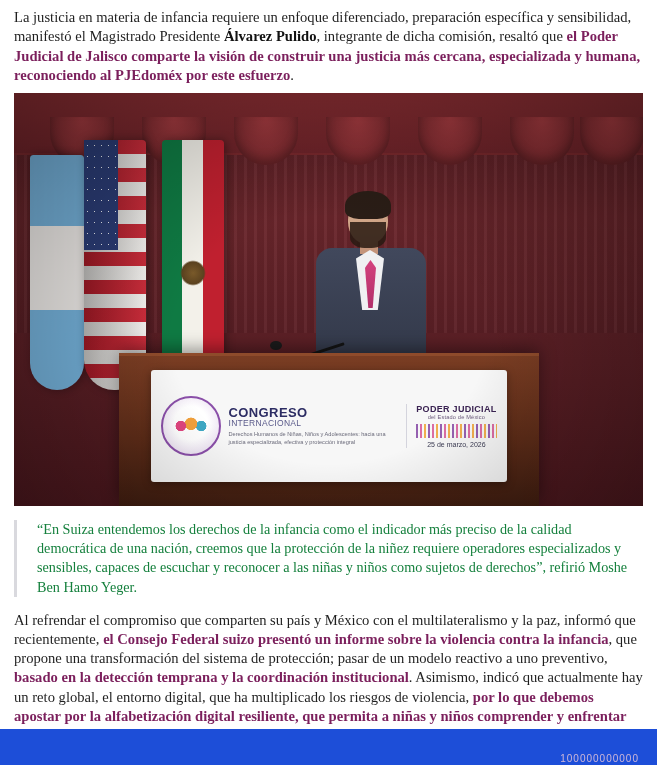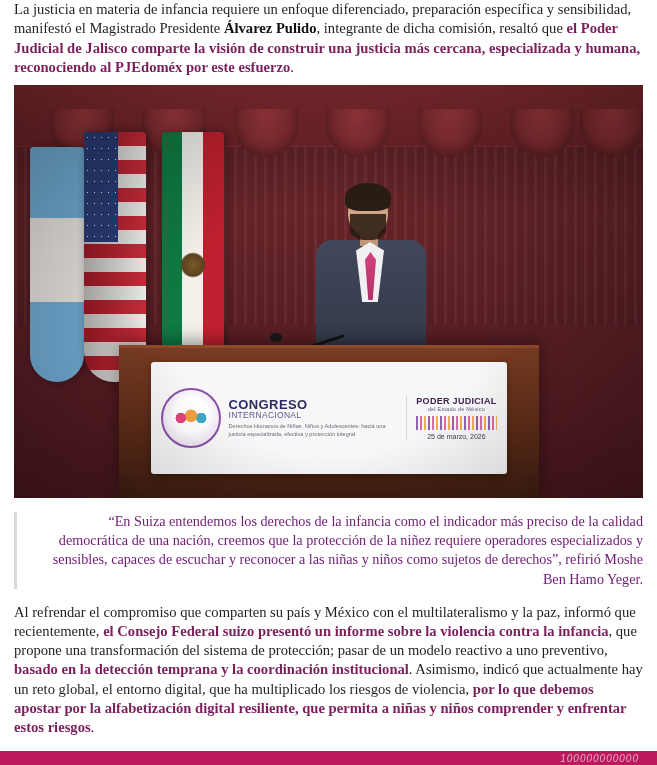--- a/index.html
+++ b/index.html
@@ -12,21 +12,21 @@
     height: 765px;
     overflow: hidden;
     font-family: "Liberation Serif", serif;
     color: #222222;
   }
   .page {
     width: 657px;
     height: 765px;
     position: relative;
     box-sizing: border-box;
-    padding: 0 14px;
+    padding: 8px 14px;
     overflow: hidden;
   }
   p.body-text {
     font-family: "Liberation Serif", serif;
     font-size: 14.6px;
     line-height: 1.32;
     color: #1f1f1f;
     margin: 0 0 8px 0;
     text-align: left;
   }
@@ -284,29 +284,27 @@
     margin: 0 0 14px 0;
     padding: 0 0 0 20px;
     border-left: 3px solid #d9d9de;
     color: #3a3a3a;
   }
   blockquote.pullquote p {
     margin: 0;
     font-family: "Liberation Serif", serif;
     font-size: 14.2px;
     line-height: 1.35;
-    color: #701a75;
-    text-align: right;
+    color: #15803d;
   }
   .bottom-strip {
     position: absolute;
     left: 0; right: 0; bottom: 0;
-    height: 14px;
-    background: #be185d;
-    font-style: italic;
+    height: 36px;
+    background: #1d4ed8;
   }
   .bottom-strip .strip-text {
     position: absolute;
     right: 18px; bottom: 1px;
     color: #e9c7d8;
     font-family: "Liberation Sans", sans-serif;
     font-size: 10px;
     letter-spacing: 1px;
     opacity: 0.85;
   }

